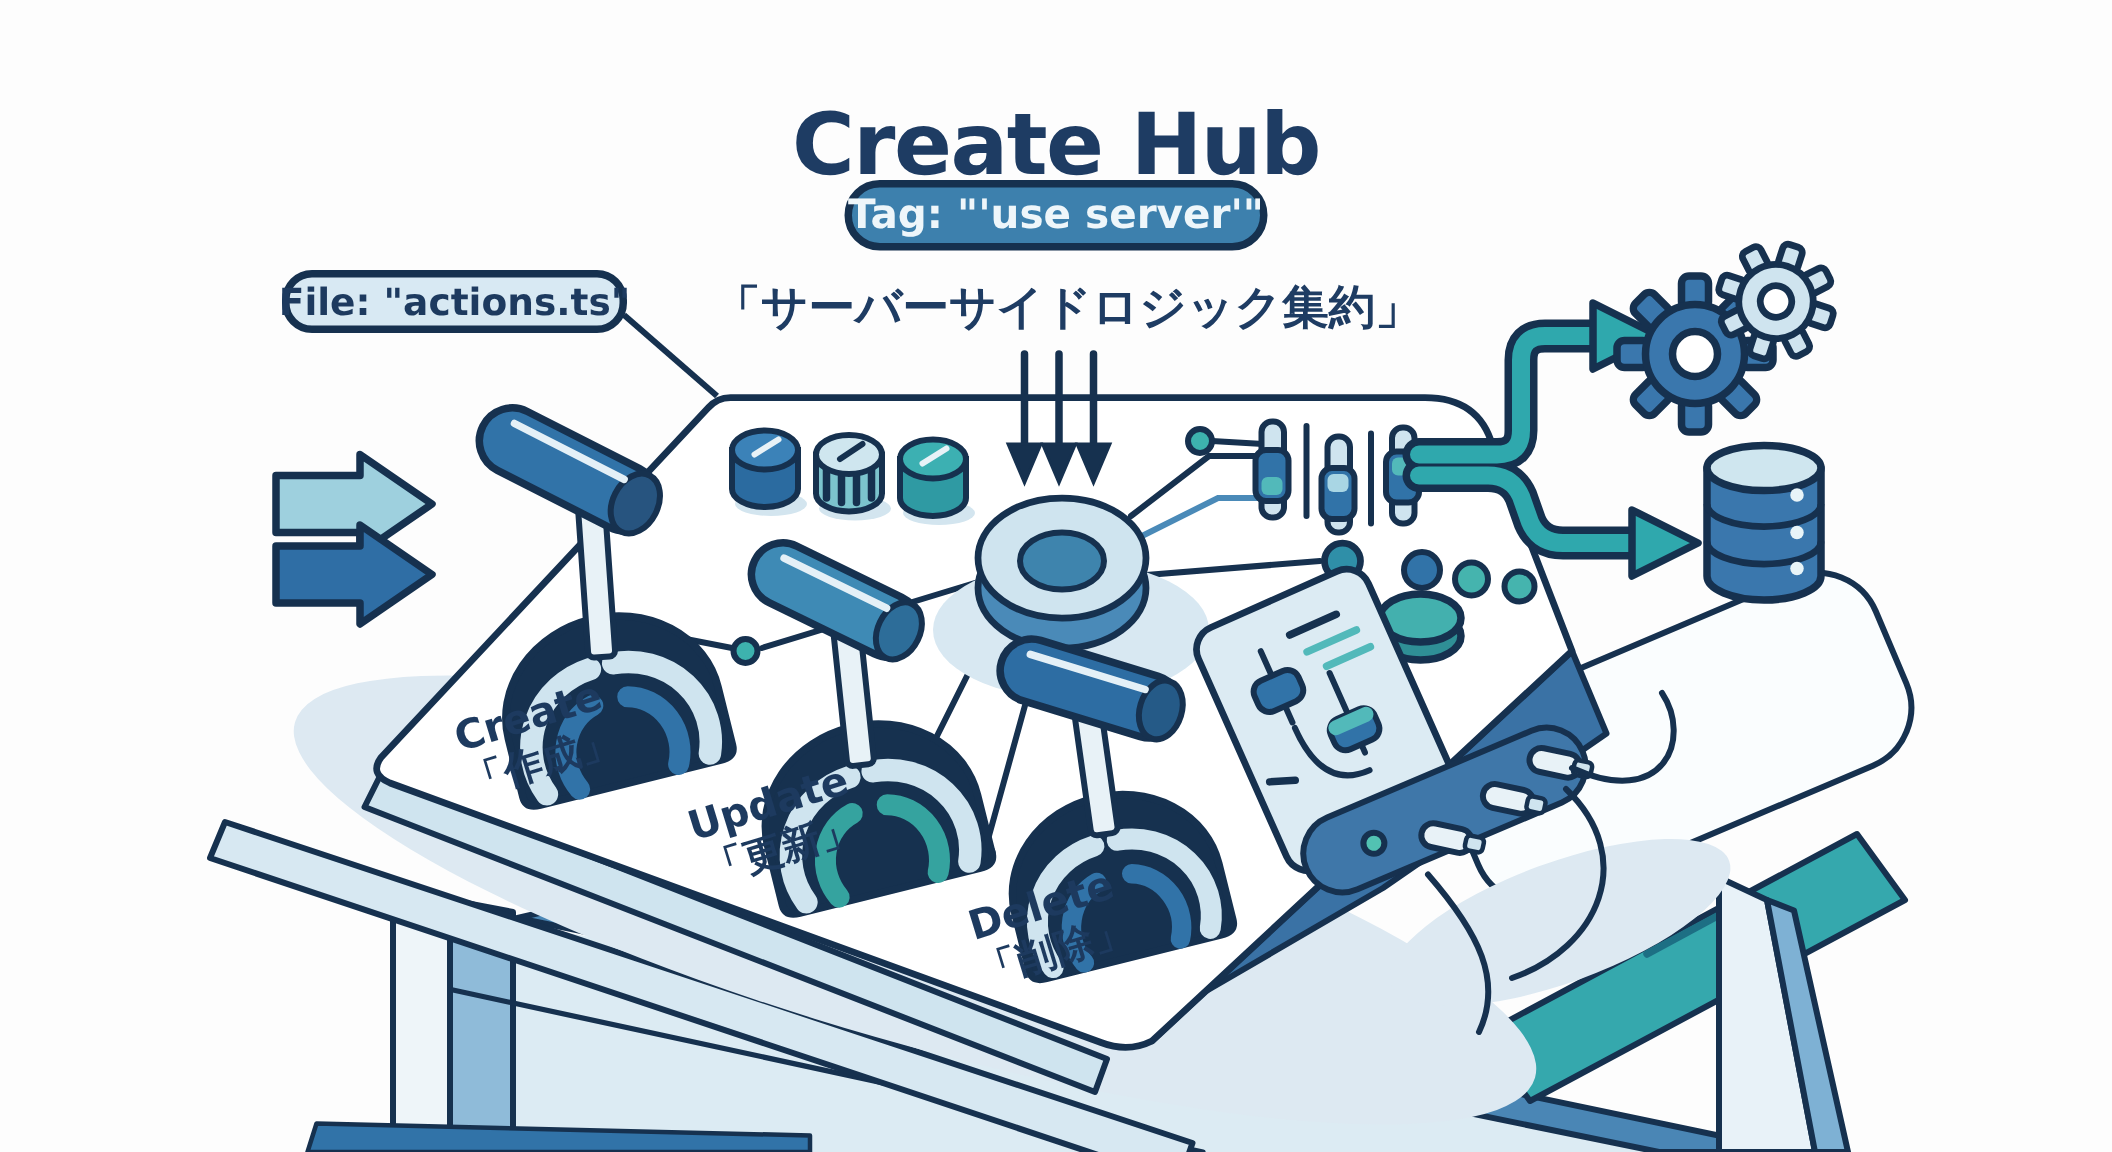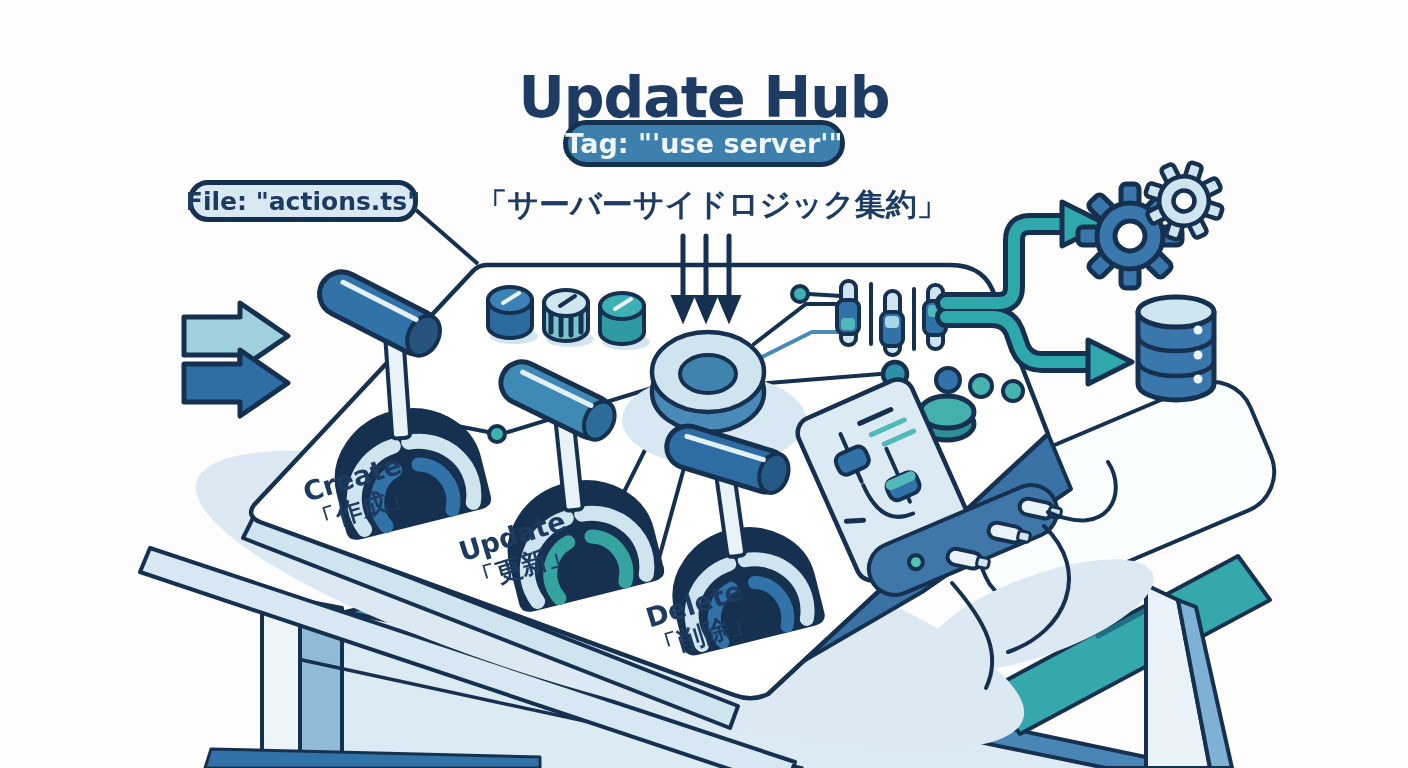--- a/index.html
+++ b/index.html
@@ -284,21 +284,21 @@
     <circle cx="1198" cy="355" r="4.5" fill="#e8f4f8"></circle>
     <circle cx="1198" cy="379" r="4.5" fill="#e8f4f8"></circle>
   </g>
 
   <g stroke="#16314f" stroke-width="5" stroke-linejoin="round">
     <path d="M184,317 h56 v-14 l48,33 -48,33 v-14 h-56 Z" fill="#9ed0de"></path>
     <path d="M184,364 h56 v-14 l48,33 -48,33 v-14 h-56 Z" fill="#2f6ea5"></path>
   </g>
 </svg>
 
-  <h1 class="title">Update Hub</h1>
+  <h1 class="title">Create Hub</h1>
 
   <div class="pill tag-pill">
     <span>Tag: "'use server'"</span>
   </div>
 
   <div class="pill file-pill">
     <span>File: "actions.ts"</span>
   </div>
 
   <div class="subtitle">「サーバーサイドロジック集約」</div>

